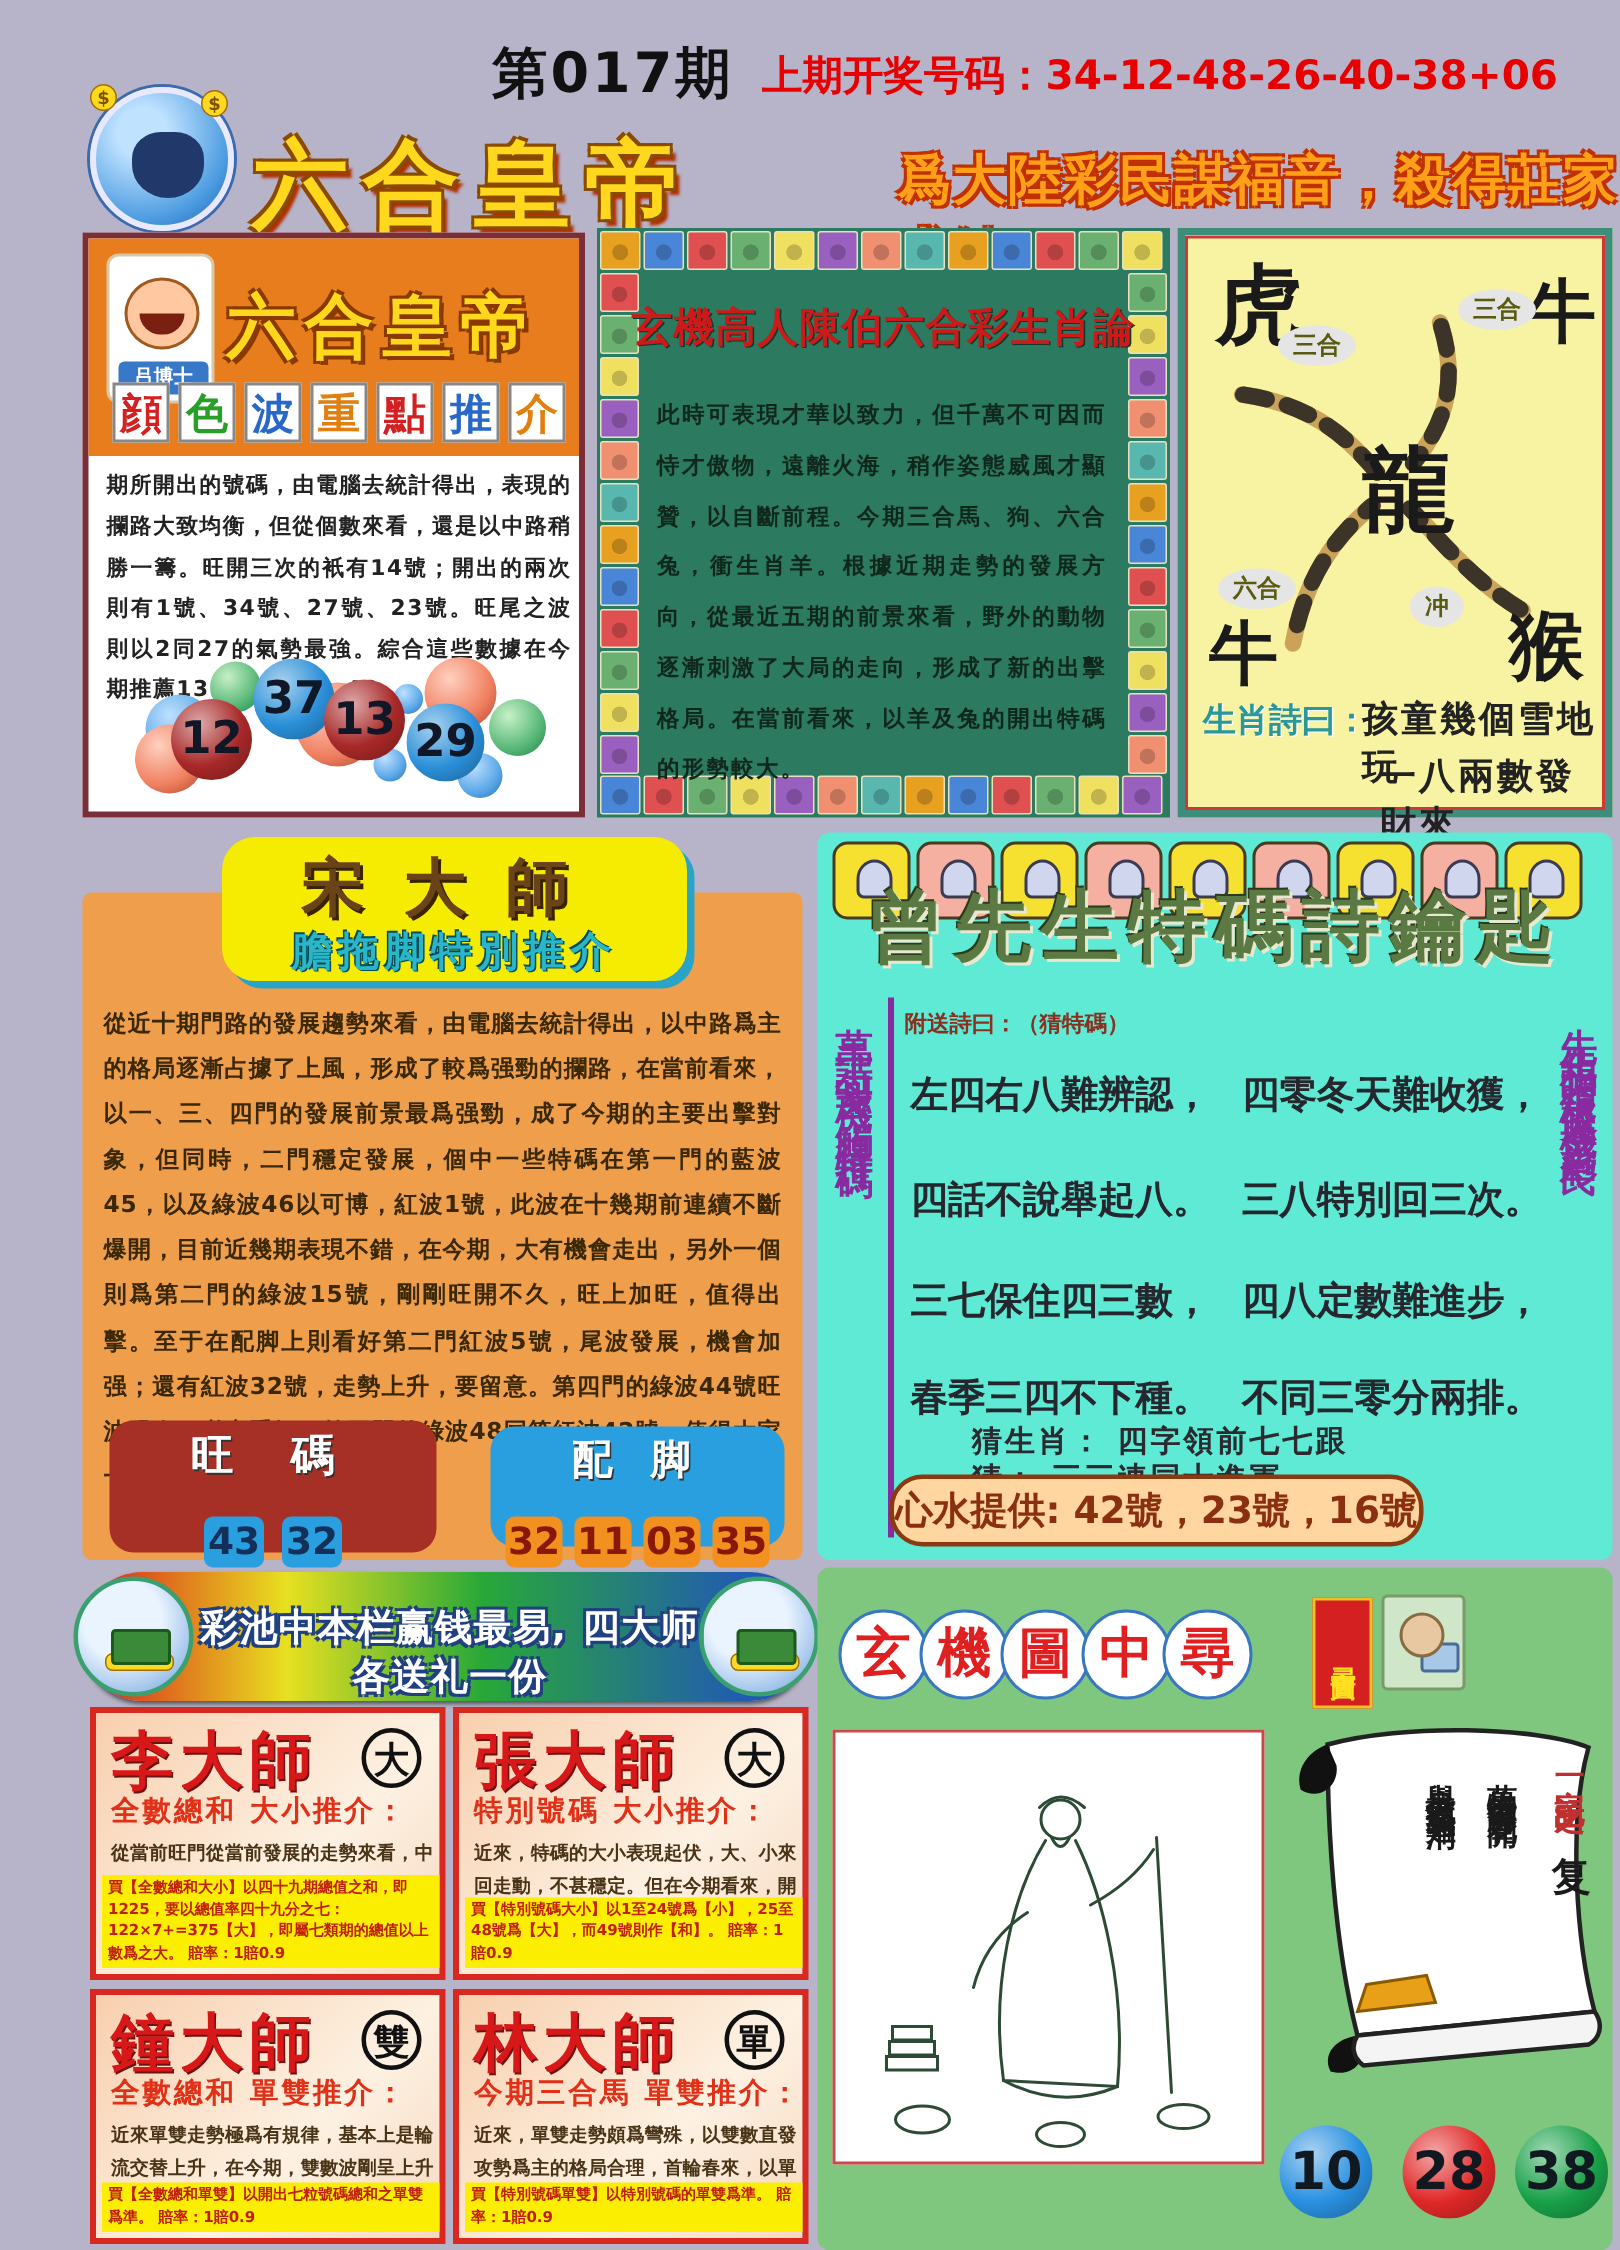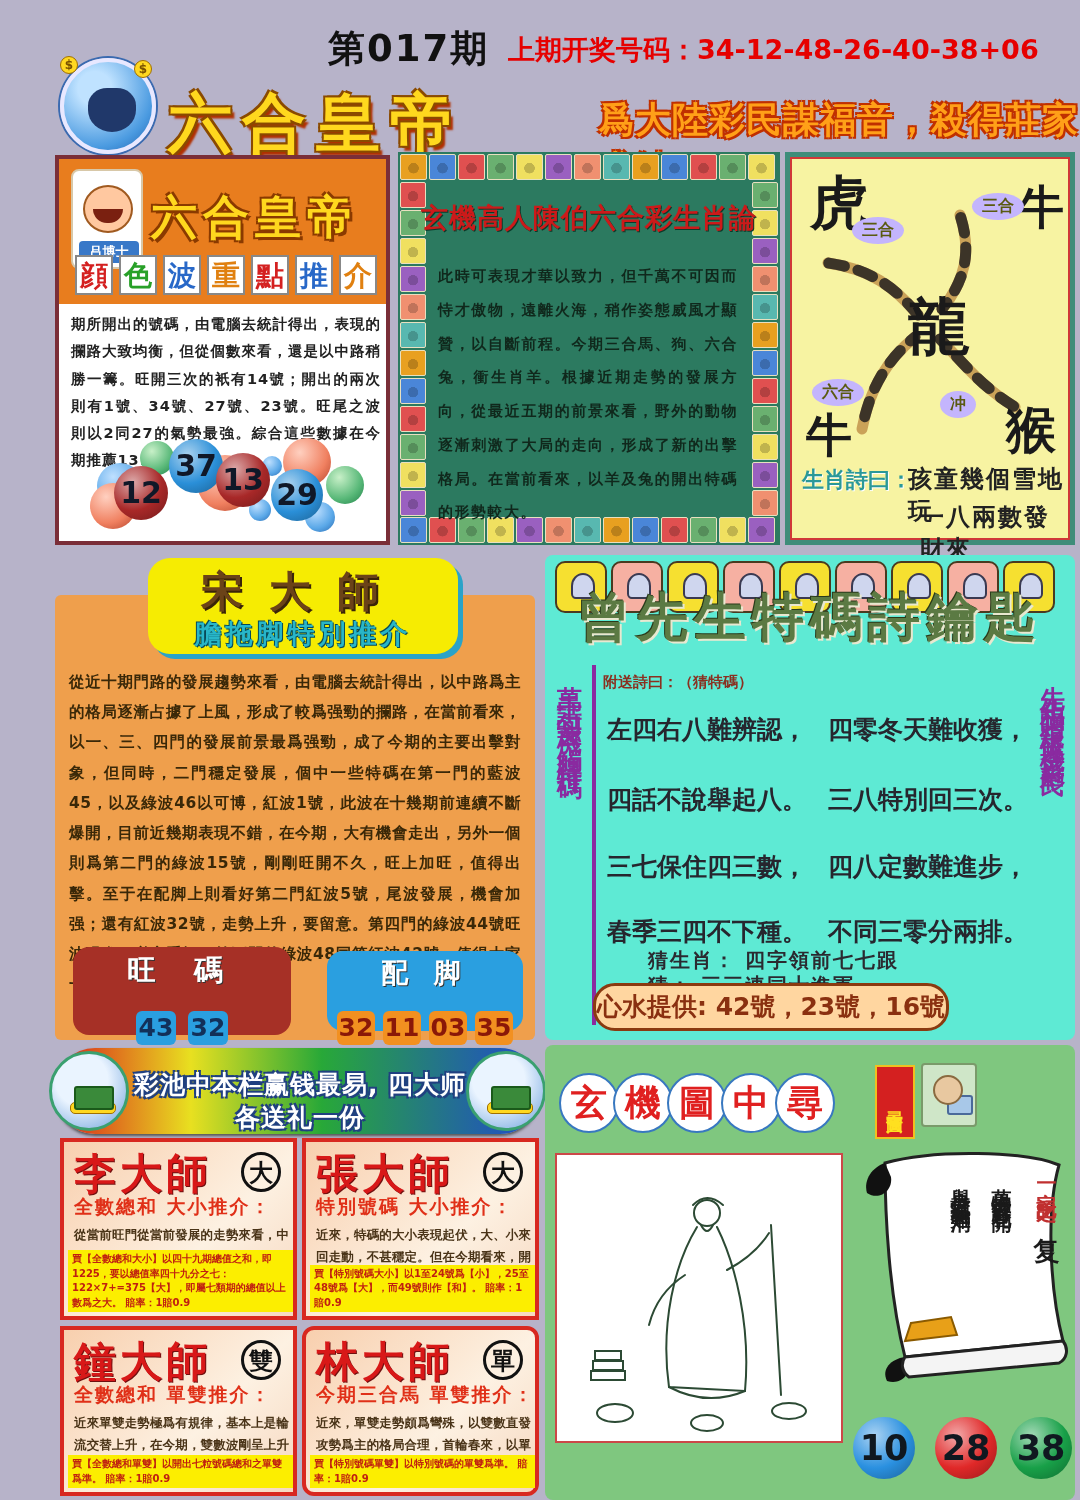--- a/index.html
+++ b/index.html
@@ -50,21 +50,21 @@
   .strip span { display:block; border:1px solid #e8e0c0; border-radius:2px; }
   .pz-title { position:absolute; left:0; top:48px; width:100%; text-align:center; font-size:27px; font-weight:900;
           color:#cc1a1a; letter-spacing:1px; text-shadow:1px 1px 0 #0a3a2a; }
   .pz-body { position:absolute; left:40px; top:108px; width:300px; font-size:15px; font-weight:bold;
           color:#10281c; line-height:2.25; text-align:justify; letter-spacing:1.5px;}
 
   
   .panel-chart { left:785px; top:152px; width:290px; height:393px; background:#f7f3a2;
           border:5px solid #3e8d7a; box-shadow:inset 0 0 0 2px #d03838; }
   .cc { position:absolute; font-weight:bold; color:#1a1a1a; font-family:"DejaVu Serif", serif; }
-  .oval { position:absolute; background:#c4b5fd; border-radius:50%; padding:3px 10px;
+  .oval { position:absolute; background:#e5e5e5; border-radius:50%; padding:3px 10px;
           font-size:16px; font-weight:bold; color:#5a5a10; }
   .sx-poem-label { position:absolute; left:12px; top:308px; font-size:22px; font-weight:900; color:#2a9898;
           text-shadow:1px 1px 0 #fff; }
   .sx-line { position:absolute; font-size:24px; font-weight:bold; color:#222; font-family:"DejaVu Serif", serif; letter-spacing:2px;}
 
   
   .panel-song { left:55px; top:595px; width:480px; height:445px; background:#ef9f4c; border-radius:6px; }
   .song-bubble { left:148px; top:558px; width:310px; height:96px; background:#f6ec02; border-radius:22px;
           box-shadow:5px 5px 0 #2aa3c8; text-align:center; }
   .song-bubble .t1 { margin-top:6px; font-size:42px; font-weight:900; letter-spacing:26px; color:#6b4318;
@@ -374,21 +374,21 @@
     <div class="mbody">近來，特碼的大小表現起伏，大、小來回走動，不甚穩定。但在今期看來，開大占據上風，大家可以依定而行。</div>
     <div class="mfoot">買【特別號碼大小】以1至24號爲【小】，25至48號爲【大】，而49號則作【和】。 賠率：1賠0.9</div>
   </div>
   <div class="abs master" style="left:60px;top:1326px;height:170px;">
     <div class="mtitle">鐘大師</div>
     <div class="mbadge">雙</div>
     <div class="msub">全數總和 單雙推介：</div>
     <div class="mbody">近來單雙走勢極爲有規律，基本上是輪流交替上升，在今期，雙數波剛呈上升之勢，必定誕雙數的出現。</div>
     <div class="mfoot">買【全數總和單雙】以開出七粒號碼總和之單雙爲準。 賠率：1賠0.9</div>
   </div>
-  <div class="abs master" style="left:302px;top:1326px;height:170px;border-radius:12px;">
+  <div class="abs master" style="left:302px;top:1326px;height:170px;">
     <div class="mtitle">林大師</div>
     <div class="mbadge">單</div>
     <div class="msub">今期三合馬 單雙推介：</div>
     <div class="mbody">近來，單雙走勢頗爲彎殊，以雙數直發攻勢爲主的格局合理，首輪春來，以單數波居先。</div>
     <div class="mfoot">買【特別號碼單雙】以特別號碼的單雙爲準。 賠率：1賠0.9</div>
   </div>
 
   <div class="abs panel-myst">
     <div class="myst-title">
       <span>玄</span>

